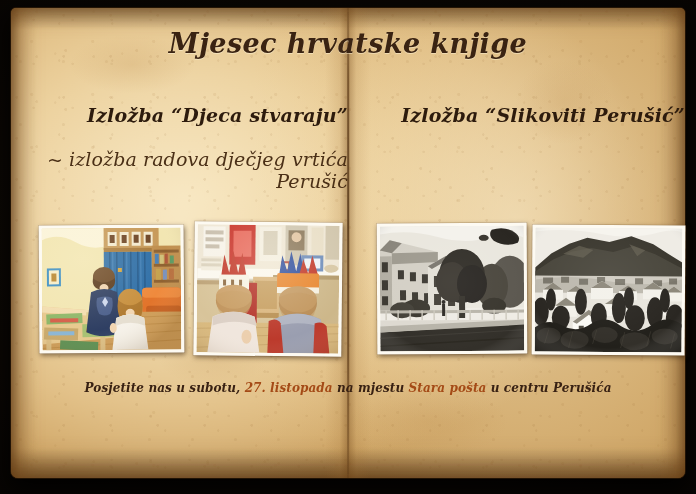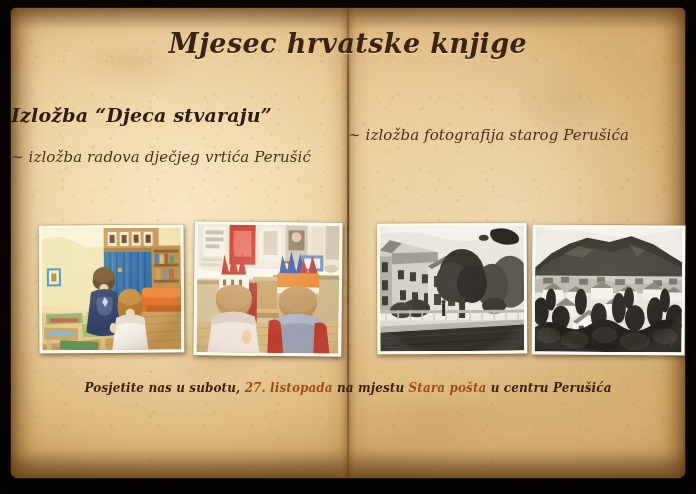--- a/index.html
+++ b/index.html
@@ -177,36 +177,36 @@
     text-shadow: 0 1px 0 rgba(255,248,225,.45);
   }
 
   .columns {
     position: absolute;
     top: 96px;
     left: 0;
     width: 100%;
     display: flex;
   }
-  .col { width: 50%; text-align: left; }
+  .col { width: 50%; text-align: right; }
 
   .exhibit-heading {
     font-family: "DejaVu Serif", serif;
     font-style: italic;
     font-weight: 700;
     font-size: 19px;
     color: #2d1b0d;
     margin: 0;
     letter-spacing: .2px;
   }
   .exhibit-subheading {
     font-family: "DejaVu Serif", serif;
     font-style: italic;
     font-weight: 400;
-    font-size: 15px;
+    font-size: 19px;
     color: #4a2f16;
     margin: 22px 0 0 0;
     letter-spacing: .1px;
   }
 
   
   .photos {
     position: absolute;
     top: 212px;
     left: 0;
@@ -275,21 +275,21 @@
       <div class="poster-title">Mjesec hrvatske knjige</div>
 
       <div class="columns">
 
         <div class="col">
           <p class="exhibit-heading">Izložba “Djeca stvaraju”</p>
           <p class="exhibit-subheading">~ izložba radova dječjeg vrtića Perušić</p>
         </div>
 
         <div class="col">
-          <p class="exhibit-subheading">~ izložba fotografija starog Perušića</p>
+          <p class="exhibit-heading">Izložba “Slikoviti Perušić”</p>
         </div>
 
       </div>
 
       <div class="photos">
 
         <div class="photo" id="photo-1" title="Two children at a craft table in a kindergarten room with blue curtain and orange chair">
           <div class="pic">
             <svg viewBox="0 0 139 122" preserveAspectRatio="none">
               <rect x="0" y="0" width="139" height="122" fill="#ead9a8"></rect>

